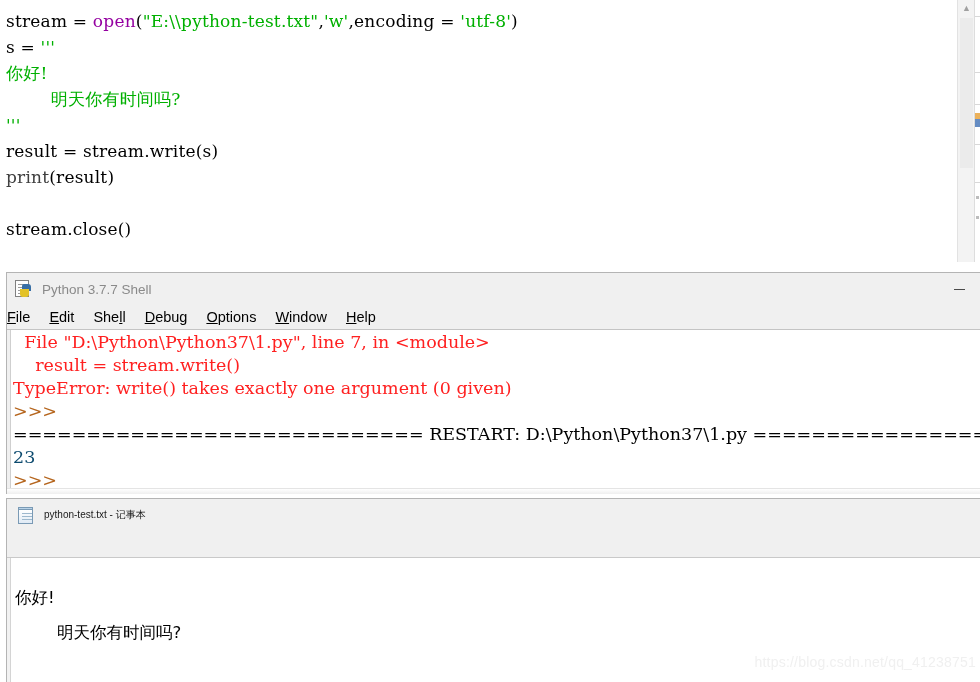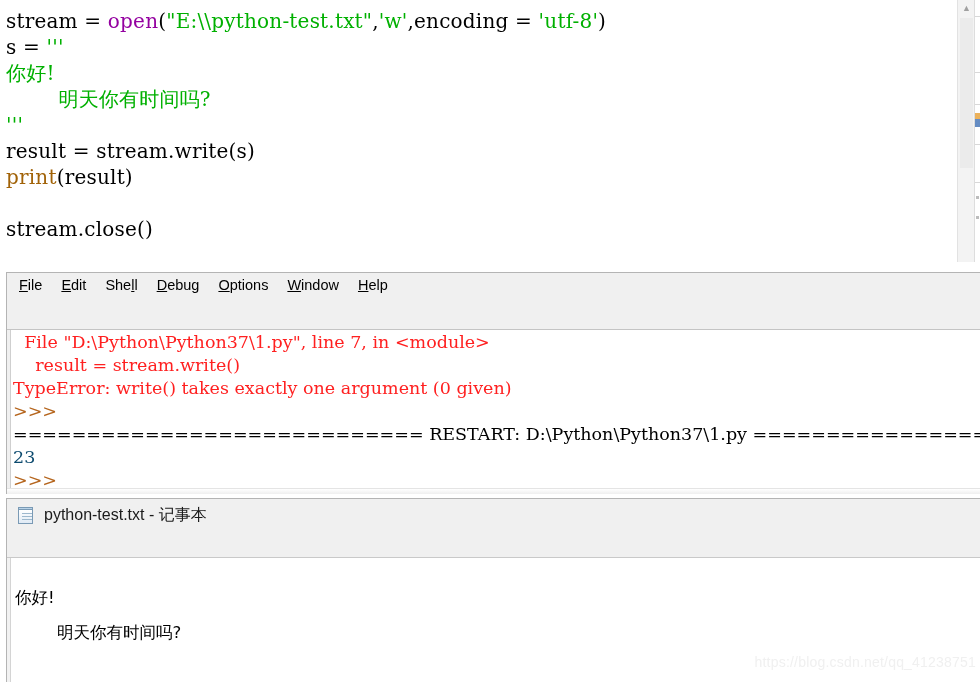--- a/index.html
+++ b/index.html
@@ -23,30 +23,30 @@
     left: 0; top: 0;
     width: 980px; height: 262px;
     background: #ffffff;
     overflow: hidden;
   }
   .editor-code {
     position: absolute;
     left: 6px; top: 8px;
     width: 930px;
     font-family: "DejaVu Serif", "Liberation Serif", serif;
-    font-size: 20px;
+    font-size: 17px;
     line-height: 26px;
     white-space: pre;
     color: #000000;
     letter-spacing: 0.2px;
   }
   .editor-code .ln { display: block; height: 26px; }
   .tok-builtin { color: #9400a0; }
   .tok-string  { color: #00b000; }
-  .tok-kw      { color: #a16207; }
+  .tok-kw      { color: #404040; }
   .tok-plain   { color: #000000; }
 
   .editor-scrollbar {
     position: absolute;
     right: 0; top: 0;
     width: 17px; height: 262px;
     background: #f3f3f3;
     border-left: 1px solid #e2e2e2;
   }
   .editor-scrollbar .sb-arrow {
@@ -152,21 +152,21 @@
     text-align: center;
   }
   .shell-minimize span {
     display: inline-block;
     width: 11px; height: 1px;
     background: #4a4a4a;
     vertical-align: middle;
   }
   .shell-menubar {
     height: 24px;
-    padding-left: 12px;
+    padding-left: 0;
     display: flex;
     align-items: center;
     gap: 19px;
     background: #f0f0f0;
     font-size: 14.5px;
     color: #000000;
     font-family: "Liberation Sans", sans-serif;
   }
   .shell-menubar .mi { cursor: default; white-space: nowrap; }
   .mn { text-decoration: underline; }
@@ -245,21 +245,21 @@
     background: #b9d3e8;
     border: 1px solid #7a9ab5;
     border-bottom: none;
   }
   .np-icon .r {
     position: absolute; left: 3px;
     width: 10px; height: 1px; background: #9db8cd;
     display: block;
   }
   .np-title-text {
-    font-size: 16px;
+    font-size: 10px;
     color: #1a1a1a;
     font-family: "Liberation Sans", sans-serif;
   }
   .np-menubar {
     height: 26px;
     padding-left: 12px;
     display: flex;
     align-items: center;
     gap: 18px;
     font-size: 14.5px;
@@ -326,20 +326,34 @@
     </div>
 
     <div class="editor-scrollbar" style="right:6px;">
       <div class="sb-arrow">▲</div>
       <div class="sb-thumb"></div>
     </div>
   </div>
 
   <div class="shell-window">
 
+    <div class="shell-titlebar">
+      <div class="shell-icon">
+        <div class="pg">
+          <i style="top:3px;"></i>
+            <i style="top:6px;"></i>
+            <i style="top:9px;"></i>
+            <i style="top:12px;"></i>
+        </div>
+        <div class="sn1"></div>
+        <div class="sn2"></div>
+      </div>
+      <div class="shell-title-text">Python 3.7.7 Shell</div>
+      <div class="shell-minimize"><span></span></div>
+    </div>
 
     <div class="shell-menubar" id="shell-menubar">
         <div class="mi"><span class="mn">F</span>ile</div>
         <div class="mi"><span class="mn">E</span>dit</div>
         <div class="mi">She<span class="mn">l</span>l</div>
         <div class="mi"><span class="mn">D</span>ebug</div>
         <div class="mi"><span class="mn">O</span>ptions</div>
         <div class="mi"><span class="mn">W</span>indow</div>
         <div class="mi"><span class="mn">H</span>elp</div>
       </div>

